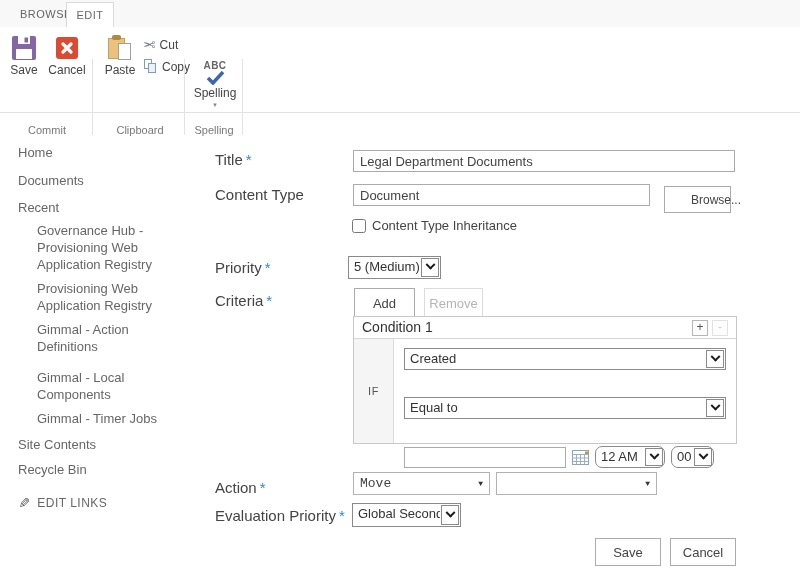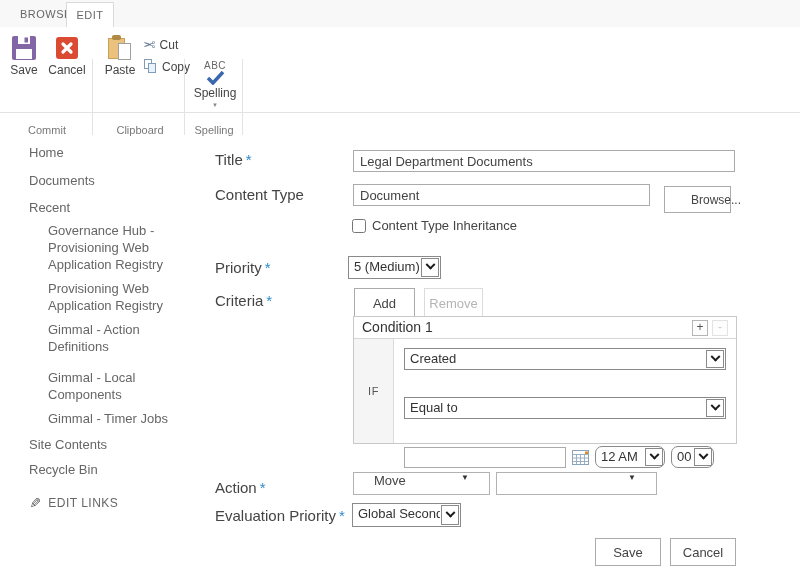--- a/index.html
+++ b/index.html
@@ -18,46 +18,46 @@
   .small-cmd { position:absolute; display:flex; align-items:center; gap:4px; font-size:12px; color:#444; cursor:pointer; }
   .cut-glyph { color:#6b7f99; font-size:15px; transform:scaleX(-1); display:inline-block; line-height:1; }
   .copy-ic { position:relative; width:15px; height:15px; display:inline-block; }
   .copy-ic .pg1 { position:absolute; left:1px; top:0; width:8px; height:10px; background:#fff; border:1px solid #7f9db9; }
   .copy-ic .pg2 { position:absolute; left:5px; top:4px; width:8px; height:10px; background:#eaf2fa; border:1px solid #7f9db9; }
   .paste-ic { position:relative; width:26px; height:26px; margin:0 auto; }
   .paste-ic .board { position:absolute; left:1px; top:3px; width:17px; height:21px; background:#eac27e; border:1px solid #c9a055; }
   .paste-ic .clip { position:absolute; left:5px; top:0; width:9px; height:5px; background:#b08a44; border-radius:2px; }
   .paste-ic .page { position:absolute; left:11px; top:8px; width:13px; height:17px; background:#fff; border:1px solid #a0a0a0; }
   .spell-btn { position:absolute; left:190px; top:33px; width:50px; text-align:center; cursor:pointer; color:#444; }
-  .spell-abc { font-size:10px; font-weight:normal; letter-spacing:.5px; color:#666; display:block; }
+  .spell-abc { font-size:10px; font-weight:bold; letter-spacing:.5px; color:#666; display:block; }
   .spell-lbl { font-size:12px; display:block; margin-top:1px; }
   .spell-caret { font-size:6px; color:#888; display:block; margin-top:2px; }
 
   
-  .nav a, .nav div { text-decoration:none;margin-left:11px; }
+  .nav a, .nav div { text-decoration:none; }
   .nav-item { position:absolute; left:18px; color:#666; font-size:13px; cursor:pointer; line-height:17px; }
   .nav-sub { left:37px; width:152px; }
   .editlinks { position:absolute; left:18px; top:496px; color:#666; font-size:12px; letter-spacing:.5px; cursor:pointer; display:flex; align-items:center; gap:7px; }
   .pencil { font-size:14px; color:#555; transform:scaleX(-1); display:inline-block; line-height:1; }
 
   
   .flabel { position:absolute; left:215px; font-size:15px; color:#444; }
   .req { color:#2d89cc; margin-left:3px; }
   .tbox { position:absolute; border:1px solid #ababab; background:#fff; font-family:"Liberation Sans", sans-serif; font-size:13px; color:#444; padding:0 6px; outline:none; }
   .btn { position:absolute; background:#fff; border:1px solid #ababab; font-family:"Liberation Sans", sans-serif; font-size:13px; color:#444; cursor:pointer; text-align:center; }
   .btn.disabled { border-color:#dcdcdc; color:#b4b4b4; cursor:default; }
   .chk { position:absolute; left:352px; top:219px; width:14px; height:14px; }
   .chk-lbl { position:absolute; left:372px; top:218px; font-size:13px; color:#444; }
 
   .sel { position:absolute; display:flex; align-items:stretch; border:1px solid #8a8a8a; background:#fff; cursor:pointer; }
   .sel .txt { flex:1; font-size:13px; color:#333; padding:2px 8px 0 5px; white-space:nowrap; overflow:hidden; }
   .sel .arrowbox { width:18px; margin:1px; border:1px solid #8a8a8a; display:flex; align-items:center; justify-content:center; background:#fff; }
   .chev { width:7px; height:7px; border-right:2px solid #1c1c1c; border-bottom:2px solid #1c1c1c; transform:rotate(45deg) translate(-2px,-2px); }
 
-  .nsel { position:absolute; display:flex; align-items:flex-start; justify-content:space-between; border:1px solid #b2b2b2; background:#fff; padding:0 20px; font-size:13px; color:#444; cursor:pointer; }
+  .nsel { position:absolute; display:flex; align-items:center; justify-content:space-between; border:1px solid #b2b2b2; background:#fff; padding:0 6px; font-size:13px; color:#444; cursor:pointer;font-family:Liberation Mono, monospace; }
   .nsel .tri { font-size:8px; color:#333; }
 
   .cond { position:absolute; left:353px; top:316px; width:384px; height:128px; border:1px solid #c8c8c8; background:#fff; }
   .cond-head { position:relative; height:22px; border-bottom:1px solid #d6d6d6; font-size:14px; color:#333; padding-left:8px; line-height:21px; }
   .mini-btn { position:absolute; top:3px; width:16px; height:16px; background:#fdfdfd; border:1px solid #b6b6b6; font-size:12px; line-height:13px; text-align:center; color:#555; cursor:pointer; }
   .mini-btn.disabled { border-color:#e2e2e2; color:#ccc; cursor:default; }
   .cond-body { display:flex; height:104px; }
   .if-col { width:40px; background:#f5f5f5; border-right:1px solid #dcdcdc; display:flex; align-items:center; justify-content:center; font-size:11px; color:#555; letter-spacing:.5px; }
   .cond-fields { flex:1; padding:9px 10px 0 10px; position:relative; }
   .cond-fields .sel { position:relative; margin-bottom:27px; }

